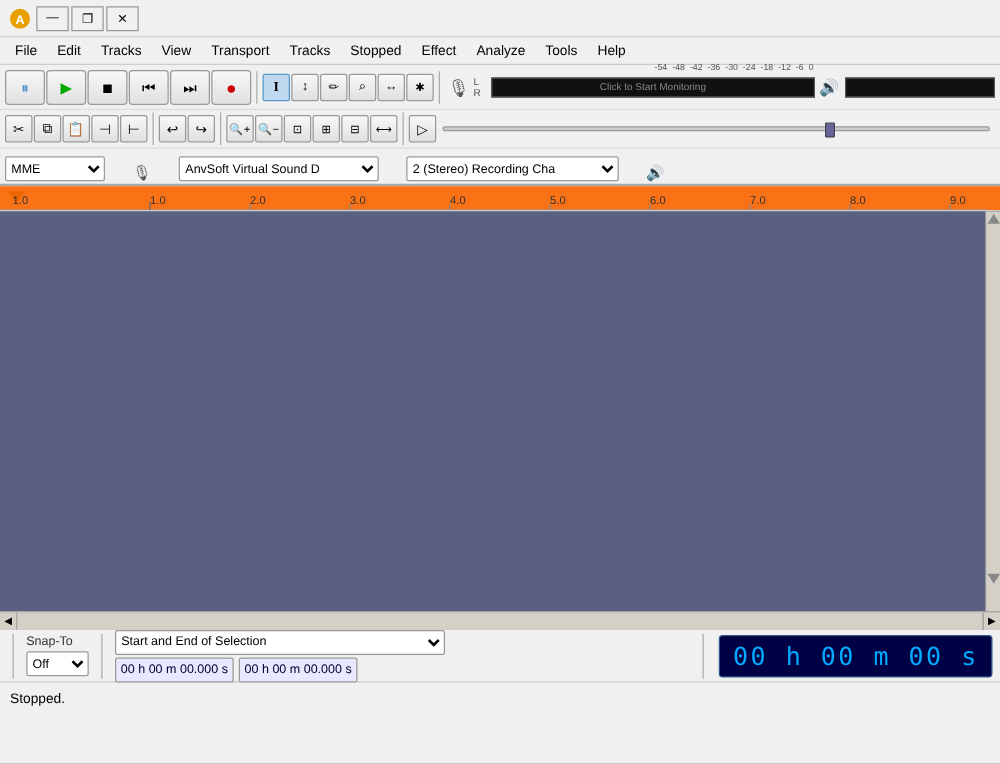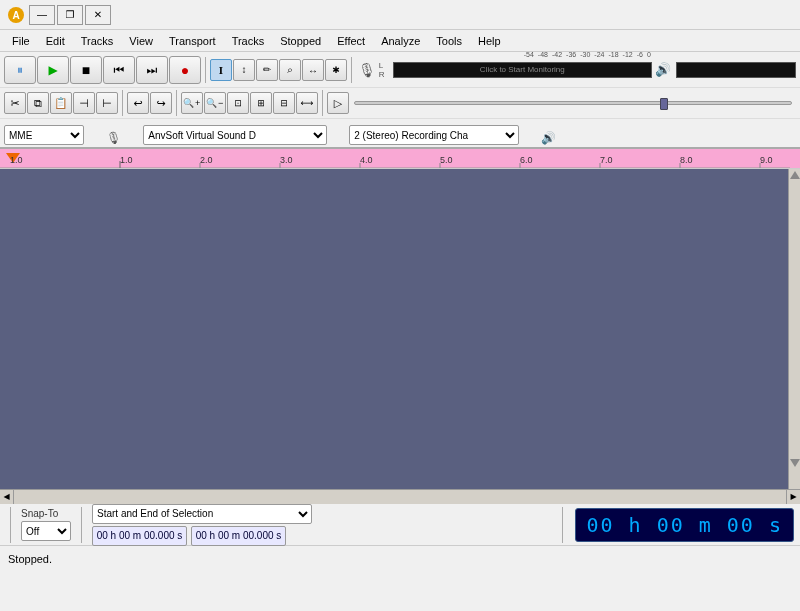--- a/index.html
+++ b/index.html
@@ -417,32 +417,32 @@
     <div style="flex:1;height:4px;background:#ccc;border:1px solid #999;border-radius:2px;position:relative;margin:0 4px;">
       <div style="position:absolute;left:70%;top:-4px;width:8px;height:12px;background:#669;border:1px solid #445;border-radius:1px;"></div>
     </div>
   </div>
 
   <div class="toolbar-row" style="min-height:28px; padding: 2px 4px; gap: 22px; align-items: flex-end;">
     <select class="device-select" style="width:80px;">
       <option>MME</option>
     </select>
     <span style="font-size:12px;color:#555;">🎙</span>
-    <select class="device-select" style="width:184px;">
+    <select class="device-select" style="width:160px;">
       <option>AnvSoft Virtual Sound D</option>
     </select>
     <select class="device-select" style="width:170px;">
       <option>2 (Stereo) Recording Cha</option>
     </select>
     <span style="font-size:12px;color:#555;">🔊</span>
   </div>
 
 </div>
 
-<div class="ruler-container" style="display:flex;align-items:center;padding-left:2px;background:#f9a8d4;">
+<div class="ruler-container" style="display:flex;align-items:center;padding-left:2px;background:#f97316;">
   <div class="ruler-triangle"></div>
   <svg width="790" height="20" style="position:absolute;left:0;top:0;">
 
     <line x1="0" y1="19" x2="800" y2="19" stroke="#999" stroke-width="1"></line>
 
     <line x1="120" y1="12" x2="120" y2="19" stroke="#666" stroke-width="1"></line>
 
     <text x="10" y="14" font-size="9" fill="#333">1.0</text>
     <text x="120" y="14" font-size="9" fill="#333">1.0</text>
     <text x="200" y="14" font-size="9" fill="#333">2.0</text>
@@ -486,21 +486,21 @@
   <div style="display:flex;flex-direction:column;gap:2px;">
     <span class="bottom-label">Snap-To</span>
     <select class="bottom-select" style="width:50px;">
       <option>Off</option>
     </select>
   </div>
 
   <div style="width:1px;height:36px;background:#aaa;margin:0 4px;"></div>
 
   <div style="display:flex;flex-direction:column;gap:2px;flex:1;">
-    <select class="bottom-select" style="width:220px;">
+    <select class="bottom-select" style="width:264px;">
       <option>Start and End of Selection</option>
     </select>
     <div style="display:flex;gap:4px;">
       <input type="text" class="time-input" value="00 h 00 m 00.000 s" readonly="" style="">
       <input type="text" class="time-input" value="00 h 00 m 00.000 s" readonly="" style="">
     </div>
   </div>
 
   <div style="width:1px;height:36px;background:#aaa;margin:0 6px;"></div>
 

